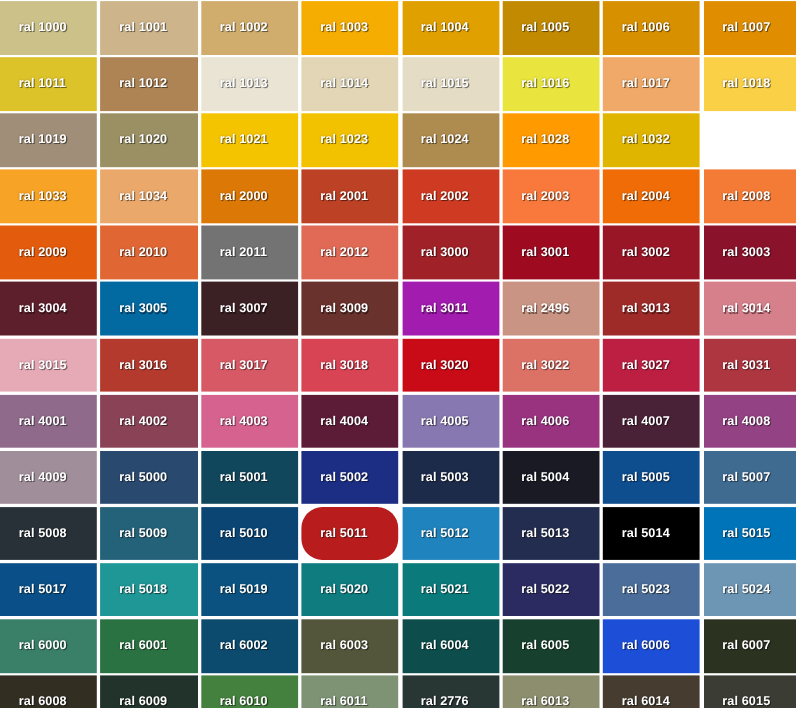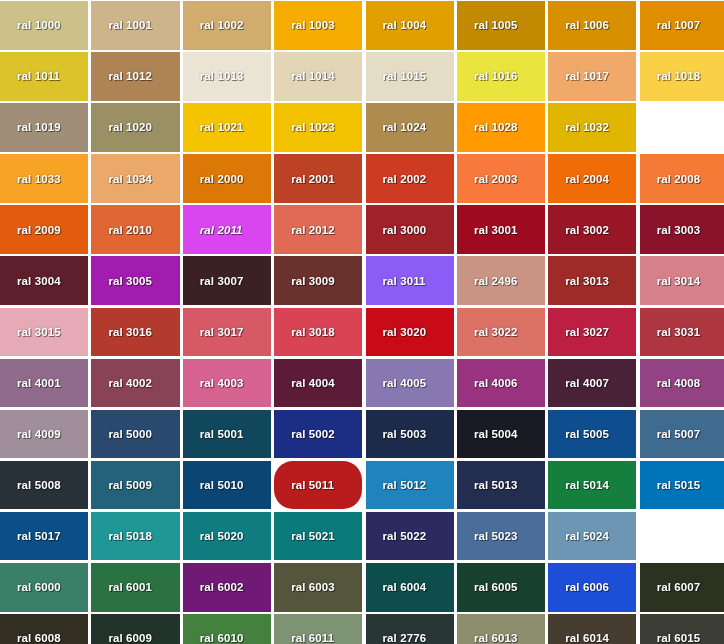--- a/index.html
+++ b/index.html
@@ -161,21 +161,21 @@
         <span class="ral-label">ral 2008</span>
       </div>
     </div>
     <div class="ral-row">
       <div class="ral-cell" style="background-color: rgb(227, 91, 13);">
         <span class="ral-label">ral 2009</span>
       </div>
       <div class="ral-cell" style="background-color: rgb(224, 103, 52);">
         <span class="ral-label">ral 2010</span>
       </div>
-      <div class="ral-cell" style="background-color: #d946ef; font-style: italic;">
+      <div class="ral-cell" style="background-color: #737373;">
         <span class="ral-label">ral 2011</span>
       </div>
       <div class="ral-cell" style="background-color: rgb(224, 106, 85);">
         <span class="ral-label">ral 2012</span>
       </div>
       <div class="ral-cell" style="background-color: rgb(160, 33, 40);">
         <span class="ral-label">ral 3000</span>
       </div>
       <div class="ral-cell" style="background-color: rgb(158, 11, 33);">
         <span class="ral-label">ral 3001</span>
@@ -184,30 +184,30 @@
         <span class="ral-label">ral 3002</span>
       </div>
       <div class="ral-cell" style="background-color: rgb(138, 19, 43);">
         <span class="ral-label">ral 3003</span>
       </div>
     </div>
     <div class="ral-row">
       <div class="ral-cell" style="background-color: rgb(94, 31, 44);">
         <span class="ral-label">ral 3004</span>
       </div>
-      <div class="ral-cell" style="background-color: #a21caf;">
+      <div class="ral-cell" style="background-color: #0369a1;">
         <span class="ral-label">ral 3005</span>
       </div>
       <div class="ral-cell" style="background-color: rgb(59, 32, 36);">
         <span class="ral-label">ral 3007</span>
       </div>
       <div class="ral-cell" style="background-color: rgb(105, 50, 45);">
         <span class="ral-label">ral 3009</span>
       </div>
-      <div class="ral-cell" style="background-color: #8b5cf6;">
+      <div class="ral-cell" style="background-color: #a21caf;">
         <span class="ral-label">ral 3011</span>
       </div>
       <div class="ral-cell" style="background-color: rgb(201, 148, 131);">
         <span class="ral-label">ral 2496</span>
       </div>
       <div class="ral-cell" style="background-color: rgb(158, 43, 40);">
         <span class="ral-label">ral 3013</span>
       </div>
       <div class="ral-cell" style="background-color: rgb(214, 128, 140);">
         <span class="ral-label">ral 3014</span>
@@ -303,34 +303,37 @@
       </div>
       <div class="ral-cell" style="background-color: #b91c1c; border-radius: 19px;">
         <span class="ral-label">ral 5011</span>
       </div>
       <div class="ral-cell" style="background-color: rgb(31, 131, 189);">
         <span class="ral-label">ral 5012</span>
       </div>
       <div class="ral-cell" style="background-color: rgb(35, 45, 80);">
         <span class="ral-label">ral 5013</span>
       </div>
-      <div class="ral-cell" style="background-color: #15803d;">
+      <div class="ral-cell" style="background-color: #000000;">
         <span class="ral-label">ral 5014</span>
       </div>
       <div class="ral-cell" style="background-color: rgb(0, 116, 184);">
         <span class="ral-label">ral 5015</span>
       </div>
     </div>
     <div class="ral-row">
       <div class="ral-cell" style="background-color: rgb(10, 79, 135);">
         <span class="ral-label">ral 5017</span>
       </div>
       <div class="ral-cell" style="background-color: rgb(31, 151, 150);">
         <span class="ral-label">ral 5018</span>
       </div>
+      <div class="ral-cell" style="background-color: rgb(11, 82, 128);">
+        <span class="ral-label">ral 5019</span>
+      </div>
       <div class="ral-cell" style="background-color: rgb(15, 124, 128);">
         <span class="ral-label">ral 5020</span>
       </div>
       <div class="ral-cell" style="background-color: rgb(11, 122, 123);">
         <span class="ral-label">ral 5021</span>
       </div>
       <div class="ral-cell" style="background-color: rgb(43, 43, 98);">
         <span class="ral-label">ral 5022</span>
       </div>
       <div class="ral-cell" style="background-color: rgb(74, 110, 153);">
@@ -340,21 +343,21 @@
         <span class="ral-label">ral 5024</span>
       </div>
     </div>
     <div class="ral-row">
       <div class="ral-cell" style="background-color: rgb(58, 127, 104);">
         <span class="ral-label">ral 6000</span>
       </div>
       <div class="ral-cell" style="background-color: rgb(42, 114, 65);">
         <span class="ral-label">ral 6001</span>
       </div>
-      <div class="ral-cell" style="background-color: #701a75;">
+      <div class="ral-cell" style="background-color: #0c4a6e;">
         <span class="ral-label">ral 6002</span>
       </div>
       <div class="ral-cell" style="background-color: rgb(83, 86, 58);">
         <span class="ral-label">ral 6003</span>
       </div>
       <div class="ral-cell" style="background-color: rgb(13, 78, 76);">
         <span class="ral-label">ral 6004</span>
       </div>
       <div class="ral-cell" style="background-color: rgb(23, 65, 46);">
         <span class="ral-label">ral 6005</span>

